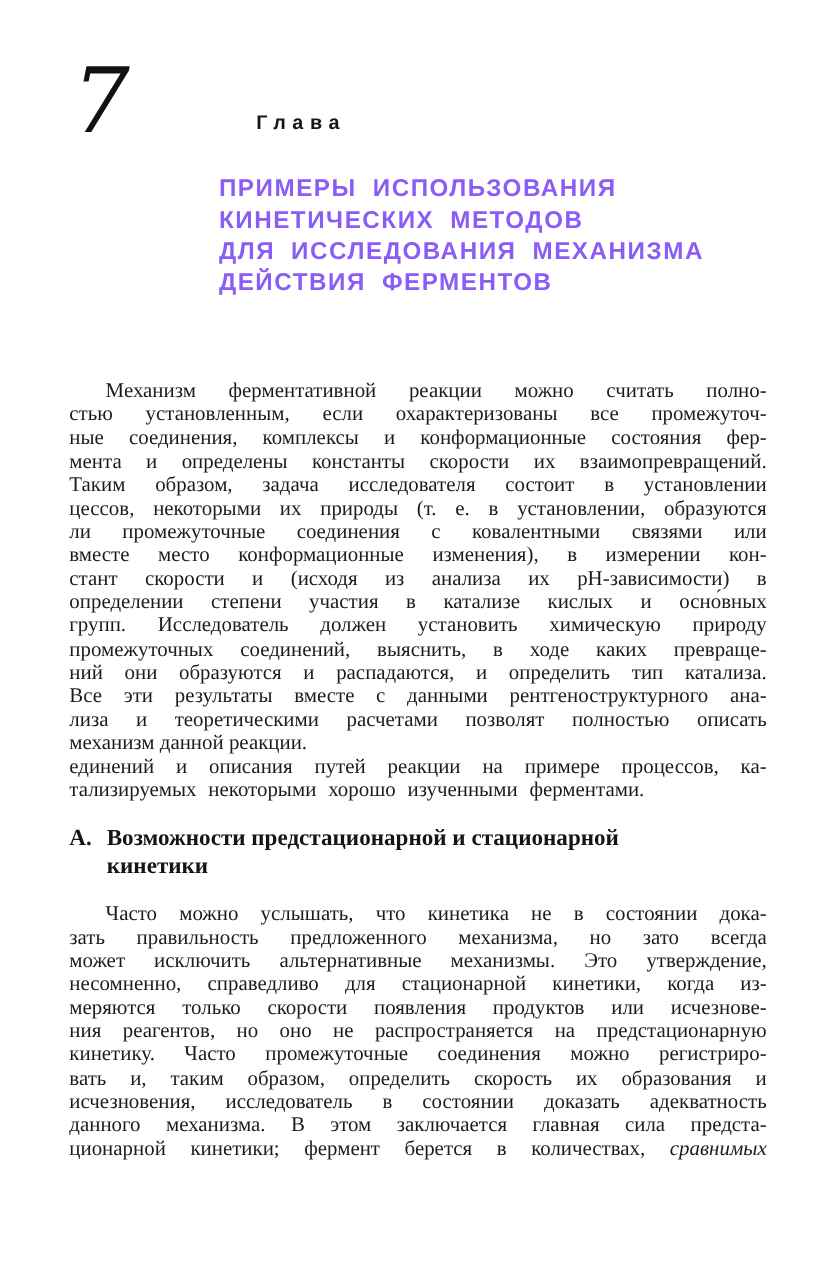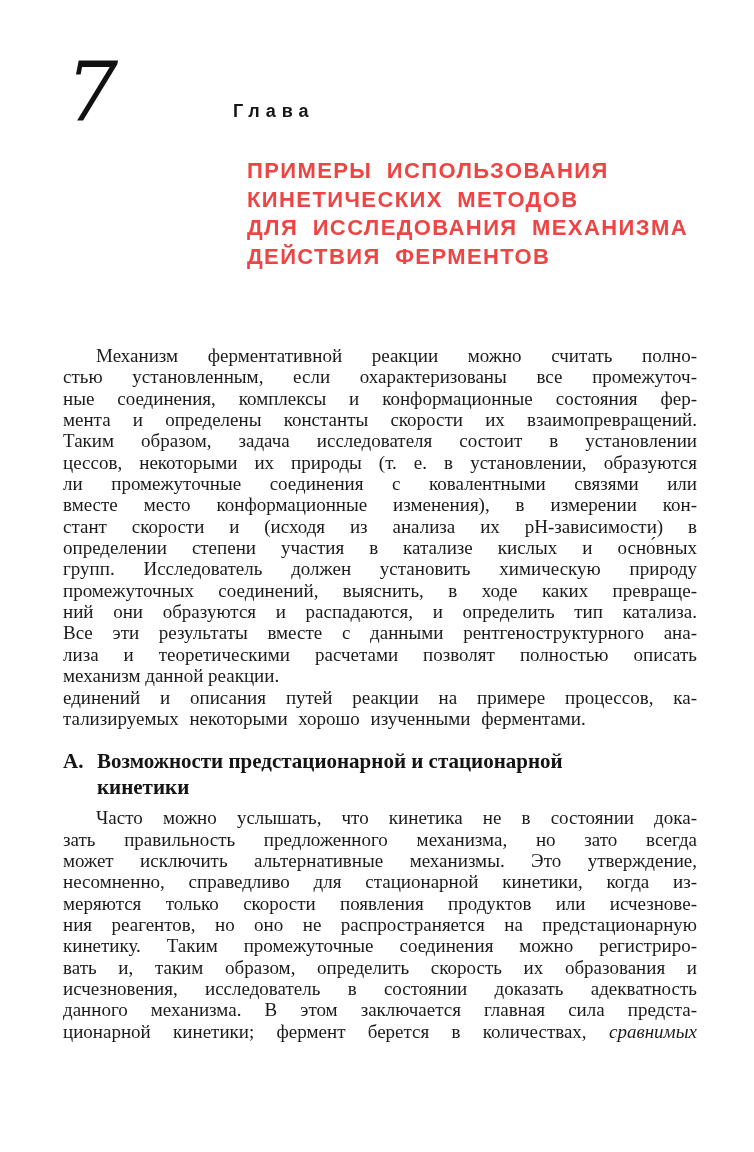--- a/index.html
+++ b/index.html
@@ -43,22 +43,21 @@
     position: absolute;
     left: 199px;
     top: 157px;
     width: 500px;
     font-family: "Liberation Sans", sans-serif;
     font-size: 22px;
     font-weight: bold;
     line-height: 28.5px;
     letter-spacing: 1.4px;
     word-spacing: 7px;
-    color: #ef4444;
-    margin-left: 48px;
+    color: #8b5cf6;
   }
 
   
   .text-col {
     position: absolute;
     left: 63px;
     top: 345px;
     width: 634px;
     font-size: 19px;
     line-height: 21.35px;
@@ -70,21 +69,21 @@
     white-space: nowrap; 
   }
   .line.last { text-align-last: left; white-space: normal; }
   .line.ind { padding-left: 33px; }
   .line.loose { word-spacing: 6px; }
   .it { font-style: italic; }
 
   
   .section-heading {
     margin-top: 19px;
-    margin-bottom: 7px;
+    margin-bottom: 20px;
     font-weight: bold;
     font-size: 21px;
     line-height: 26px;
     color: #141414;
     text-align: left;
   }
   .section-heading .marker {
     display: inline-block;
     width: 34px;
   }
@@ -139,21 +138,21 @@
       <div class="h-line2">кинетики</div>
     </div>
 
     <div>
       <div class="line ind">Часто можно услышать, что кинетика не в состоянии дока-</div>
       <div class="line">зать правильность предложенного механизма, но зато всегда</div>
       <div class="line">может исключить альтернативные механизмы. Это утверждение,</div>
       <div class="line">несомненно, справедливо для стационарной кинетики, когда из-</div>
       <div class="line">меряются только скорости появления продуктов или исчезнове-</div>
       <div class="line">ния реагентов, но оно не распространяется на предстационарную</div>
-      <div class="line">кинетику. Таким промежуточные соединения можно регистриро-</div>
+      <div class="line">кинетику. Часто промежуточные соединения можно регистриро-</div>
       <div class="line">вать и, таким образом, определить скорость их образования и</div>
       <div class="line">исчезновения, исследователь в состоянии доказать адекватность</div>
       <div class="line">данного механизма. В этом заключается главная сила предста-</div>
       <div class="line"><span>ционарной кинетики; фермент берется в количествах,</span> <span class="it">сравнимых</span></div>
     </div>
 
   </div>
 </div>
 
 </body></html>

